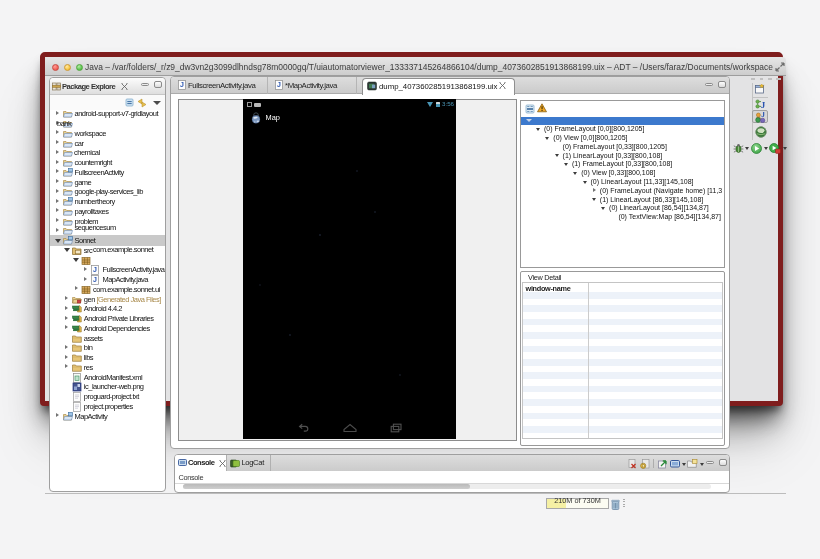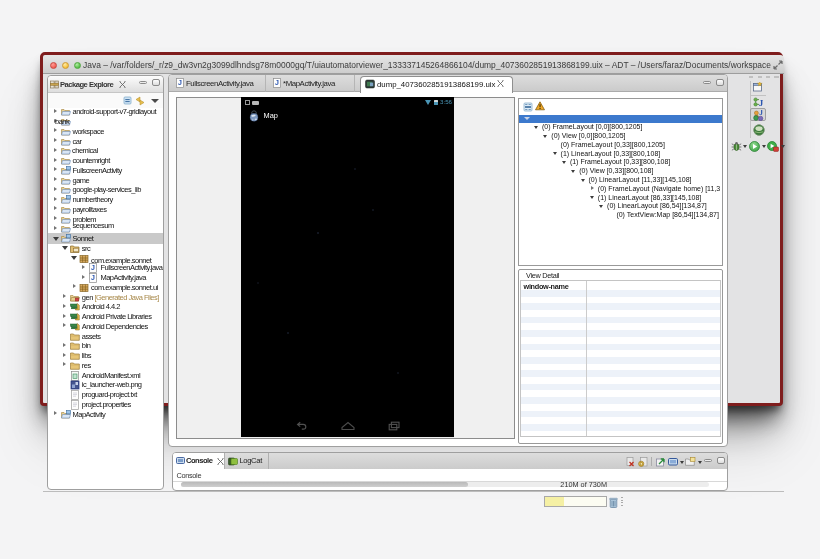--- a/index.html
+++ b/index.html
@@ -1,19 +1,19 @@
 <!DOCTYPE html>
 <html><head><meta charset="utf-8">
 <style>
 *{margin:0;padding:0;box-sizing:border-box}
 html,body{width:820px;height:559px;overflow:hidden}
 body{font-family:"Liberation Sans",sans-serif;background:#f4f4f5;position:relative}
 .abs{position:absolute}
 #win{position:absolute;left:40px;top:52px;width:743px;height:354px;background:#e3e3e4;
- border:3px solid #7f1d1d;border-radius:5px 5px 4px 4px;
+ border:5px solid #7f1d1d;border-radius:5px 5px 4px 4px;
  box-shadow:0 7px 8px -3px rgba(0,0,0,.52),0 17px 18px -5px rgba(0,0,0,.46),0 28px 32px -7px rgba(0,0,0,.34),0 44px 56px -8px rgba(0,0,0,.15)}
 #titlebar{position:absolute;left:0;top:0;width:741px;height:19px;
  background:linear-gradient(#e6e6e6,#cdcdcd);border-bottom:1px solid #9d9d9d;border-radius:4px 4px 0 0}
 .tl{position:absolute;top:6.5px;width:7px;height:7px;border-radius:50%}
 #ttext{position:absolute;left:40px;top:0;width:718px;height:19px;line-height:20px;
  font-size:8.45px;color:#3c3c3c;white-space:nowrap;overflow:hidden}
 .panel{position:absolute;background:#fff;border:1px solid #9f9f9f;border-radius:4px}
 .hdr{position:absolute;left:0;top:0;right:0;height:17px;background:linear-gradient(#fcfcfc,#dedede);
  border-bottom:1px solid #c6c6c6;border-radius:3px 3px 0 0}
 .gtab{background:linear-gradient(#dddddd,#cbcbcb)}
@@ -152,21 +152,21 @@
 <svg class="abs" style="left:21.8px;top:167.8px" width="10" height="10" viewBox="0 0 10 10">
         <path d="M0.5 2 L3.5 2 L4.3 3 L9 3 L9 8.5 L0.5 8.5 Z" fill="#e0be72" stroke="#8a6a2a" stroke-width="0.7"></path>
         <rect x="3.5" y="4.2" width="5" height="3.6" fill="#f4e8c8" stroke="#8a6a2a" stroke-width="0.6"></rect>
       </svg>
 <div class="tr" style="left:33.8px;top:167.8px">src</div>
 <div class="are" style="left:23.1px;top:180.1px"></div>
 <svg class="abs" style="left:31.1px;top:177.55px" width="10" height="10" viewBox="0 0 10 10">
         <rect x="1" y="1.5" width="8" height="7" fill="#d9aa60" stroke="#8a6a2a" stroke-width="0.7"></rect>
         <path d="M1 4 H9 M1 6.2 H9 M3.6 1.5 V8.5 M6.4 1.5 V8.5" stroke="#7a5a1a" stroke-width="0.6"></path>
       </svg>
-<div class="tr" style="left:43.1px;top:180px">com.example.sonnet</div>
+<div class="tr" style="left:43.1px;top:167px">com.example.sonnet</div>
 <div class="arc" style="left:33.9px;top:188.8px"></div>
 <svg class="abs" style="left:40.400000000000006px;top:187.3px" width="10" height="10" viewBox="0 0 10 10">
         <rect x="1.5" y="0.5" width="7" height="9" fill="#fdfdfd" stroke="#8a8a8a" stroke-width="0.7"></rect>
         <text x="5" y="7.4" font-size="7" font-family="Liberation Sans" font-weight="bold" fill="#2a55b0" text-anchor="middle">J</text>
       </svg>
 <div class="tr" style="left:52.4px;top:187.3px">FullscreenActivity.java</div>
 <div class="arc" style="left:33.9px;top:198.6px"></div>
 <svg class="abs" style="left:40.400000000000006px;top:197.05px" width="10" height="10" viewBox="0 0 10 10">
         <rect x="1.5" y="0.5" width="7" height="9" fill="#fdfdfd" stroke="#8a8a8a" stroke-width="0.7"></rect>
         <text x="5" y="7.4" font-size="7" font-family="Liberation Sans" font-weight="bold" fill="#2a55b0" text-anchor="middle">J</text>
@@ -411,21 +411,21 @@
 <div class="minbar" style="left:531px;top:6px"></div>
 <div class="minmax" style="left:544px;top:4px"></div>
 <div class="abs" style="left:4px;top:18px;font-size:7.4px;color:#333;line-height:9px;letter-spacing:-0.35px">Console</div>
 <div class="abs" style="left:0px;top:27.5px;width:554px;height:1px;background:#d8d8d8"></div>
 <div class="abs" style="left:8.5px;top:29px;width:528px;height:5px;background:#ededed;border-radius:2.5px"></div>
 <div class="abs" style="left:8.5px;top:29px;width:287px;height:5px;background:linear-gradient(#b9b9b9,#cfcfcf);border-radius:2.5px"></div>
 </div>
 <div class="abs" style="left:0;top:436px;width:741px;height:1px;background:#bcbcbc"></div>
 <div class="abs" style="left:501px;top:441px;width:63px;height:11px;background:#fcfcf2;border:1px solid #a8a8a8"></div>
 <div class="abs" style="left:502px;top:442px;width:19px;height:9px;background:#f5f0a4"></div>
-<div class="abs" style="left:501px;top:424px;width:63px;height:11px;font-size:7.3px;color:#333;text-align:right;line-height:11px">210M of 730M</div>
+<div class="abs" style="left:501px;top:438px;width:63px;height:11px;font-size:7.3px;color:#333;text-align:center;line-height:11px">210M of 730M</div>
 <svg class="abs" style="left:566px;top:441.5px" width="9" height="11" viewBox="0 0 9 11">
 <rect x="1.2" y="2.5" width="6.6" height="8" rx="1" fill="#b5cfe2" stroke="#5a7a9a" stroke-width="0.7"></rect>
 <rect x="0.6" y="1.3" width="7.8" height="1.4" rx="0.7" fill="#c8dcea" stroke="#5a7a9a" stroke-width="0.6"></rect>
 <path d="M3 4 V9.5 M4.5 4 V9.5 M6 4 V9.5" stroke="#5a7a9a" stroke-width="0.7"></path>
     </svg>
 <div class="abs" style="left:578px;top:442px;width:2px;height:10px;background:repeating-linear-gradient(#aaa 0,#aaa 1px,transparent 1px,transparent 2.5px)"></div>
 <div class="abs" style="left:706px;top:21px;width:34px;height:2px;background:repeating-linear-gradient(90deg,#c0c0c0 0,#c0c0c0 4px,transparent 4px,transparent 8.5px)"></div>
 <div class="abs" style="left:706.5px;top:26px;width:1px;height:57px;background:#c2c2c2"></div>
 <svg class="abs" style="left:710px;top:27px" width="11" height="10" viewBox="0 0 11 10">
 <rect x="0.5" y="1.5" width="8" height="7.5" fill="#f8f8f8" stroke="#5a6a88" stroke-width="0.8"></rect>

